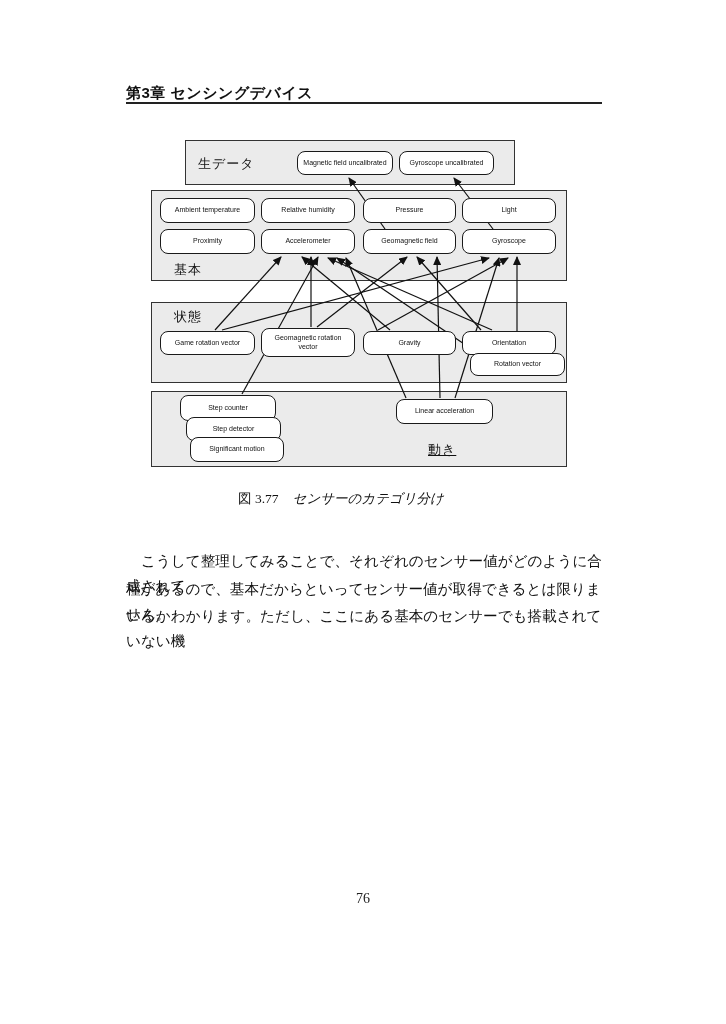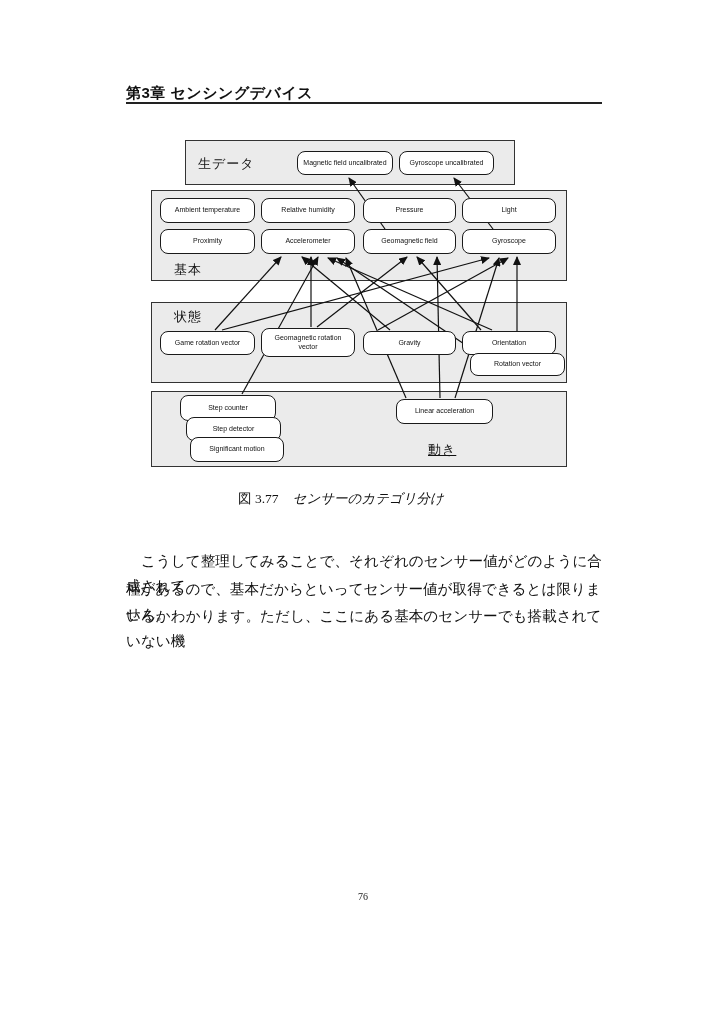--- a/index.html
+++ b/index.html
@@ -29,21 +29,21 @@
   .figure-caption{position:absolute;left:341px;top:490px;transform:translateX(-50%);
         white-space:nowrap;font-family:"Liberation Serif","DejaVu Serif",serif;
         font-size:13.5px;color:#111;}
   .figure-caption .cap-text{margin-left:14px;font-style:italic;}
   .body-text{position:absolute;left:126px;top:549px;width:478px;
         font-family:"Liberation Serif","DejaVu Serif",serif;
         font-size:14.6px;color:#111;}
   .body-line{height:27.5px;line-height:25px;}
   .body-line.indent{text-indent:15px;}
   .page-number{position:absolute;left:0;top:891px;width:726px;text-align:center;
-        font-family:"Liberation Serif","DejaVu Serif",serif;font-size:10px;color:#222;}
+        font-family:"Liberation Serif","DejaVu Serif",serif;font-size:14px;color:#222;}
 </style>
 </head>
 <body>
 
 <div class="page">
 
   <div class="chapter-header">第3章 センシングデバイス</div>
   <div class="header-rule"></div>
 
   <div class="diagram">

